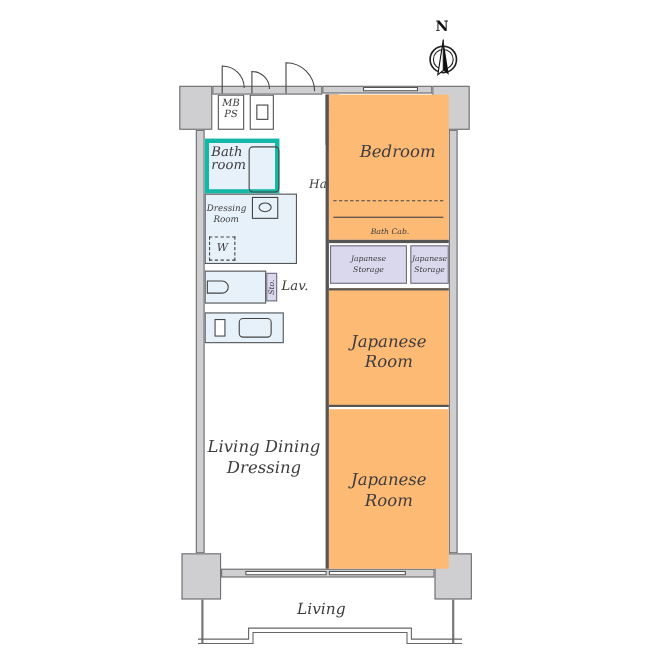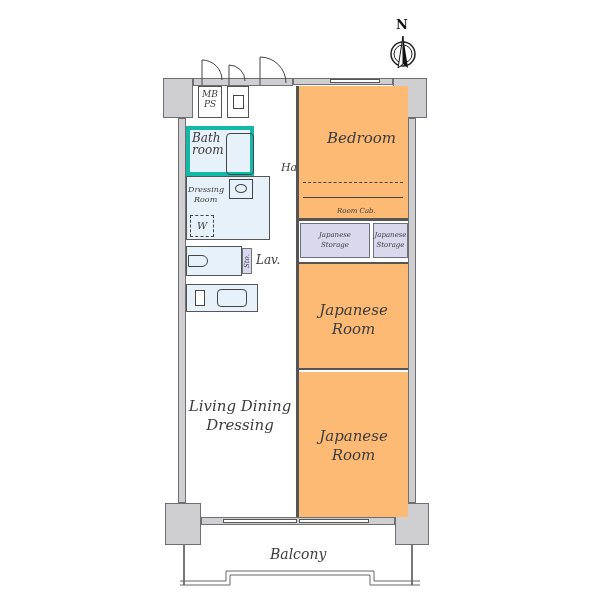--- a/index.html
+++ b/index.html
@@ -93,21 +93,21 @@
   <div class="abs room" style="left:186px;top:240px;width:110px;height:277px;z-index:-1;"></div>
   <div class="abs room" style="left:256px;top:232px;width:40px;height:60px;z-index:-1;"></div>
   <span class="lbl" style="left:188px;top:398px;width:104px;font-size:15px;font-style:italic;">Living Dining</span>
   <span class="lbl" style="left:188px;top:417px;width:104px;font-size:15px;">Dressing</span>
 
   <div class="line" style="left:296px;top:86px;width:3px;height:431px;"></div>
 
   <div class="abs room" style="left:299px;top:86px;width:109px;height:132px;">
     <span class="lbl" style="left:28px;top:44px;font-size:15px;">Bedroom</span>
     <div class="abs" style="left:4px;top:96px;width:100px;height:16px;border-bottom:1px solid #444;border-top:1px dashed #444;"></div>
-    <span class="lbl" style="left:38px;top:121px;font-size:7px;">Room Cab.</span>
+    <span class="lbl" style="left:38px;top:121px;font-size:7px;">Bath Cab.</span>
   </div>
   <div class="line" style="left:299px;top:218px;width:109px;height:3px;"></div>
 
   <div class="abs stor" style="left:300px;top:223px;width:70px;height:35px;">
     <span class="lbl" style="left:0;top:7px;width:68px;font-size:7px;">Japanese</span>
     <span class="lbl" style="left:0;top:17px;width:68px;font-size:7px;">Storage</span>
   </div>
   <div class="abs stor" style="left:373px;top:223px;width:35px;height:35px;">
     <span class="lbl" style="left:0;top:7px;width:33px;font-size:7px;">Japanese</span>
     <span class="lbl" style="left:0;top:17px;width:33px;font-size:7px;">Storage</span>
@@ -125,14 +125,14 @@
 
   <div class="win" style="left:223px;top:519px;width:74px;height:4px;"></div>
   <div class="win" style="left:299px;top:519px;width:70px;height:4px;"></div>
   <div class="win" style="left:330px;top:79px;width:50px;height:4px;"></div>
 
   <div class="abs" style="left:183px;top:545px;width:230px;height:40px;border-left:2px solid #777;border-right:2px solid #777;"></div>
   <svg class="abs" style="left:178px;top:565px;" width="245" height="22" viewBox="0 0 245 22">
     <path d="M2 16 H48 V6 H196 V16 H242" fill="none" stroke="#666" stroke-width="1"></path>
     <path d="M2 20 H52 V10 H192 V20 H242" fill="none" stroke="#666" stroke-width="1"></path>
   </svg>
-  <span class="lbl" style="left:270px;top:546px;font-size:14px;">Balcony</span>
+  <span class="lbl" style="left:270px;top:546px;font-size:14px;">Living</span>
 </div>
 
 </body></html>

